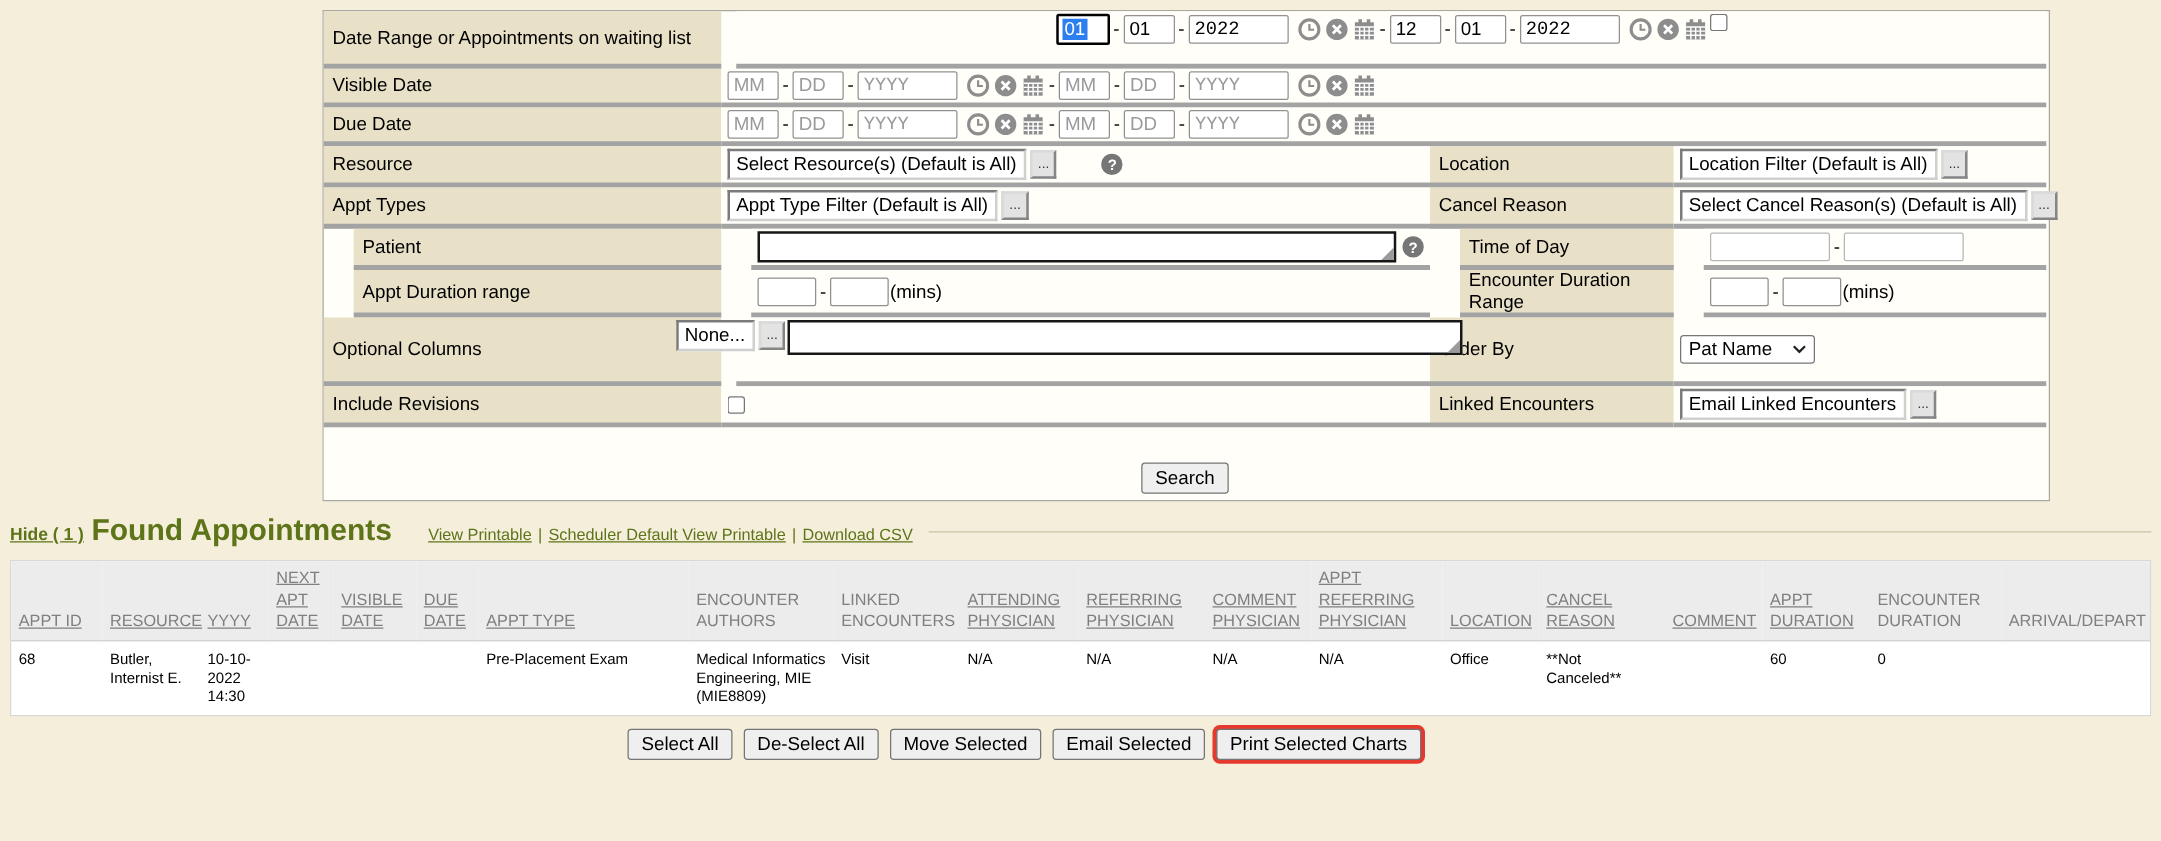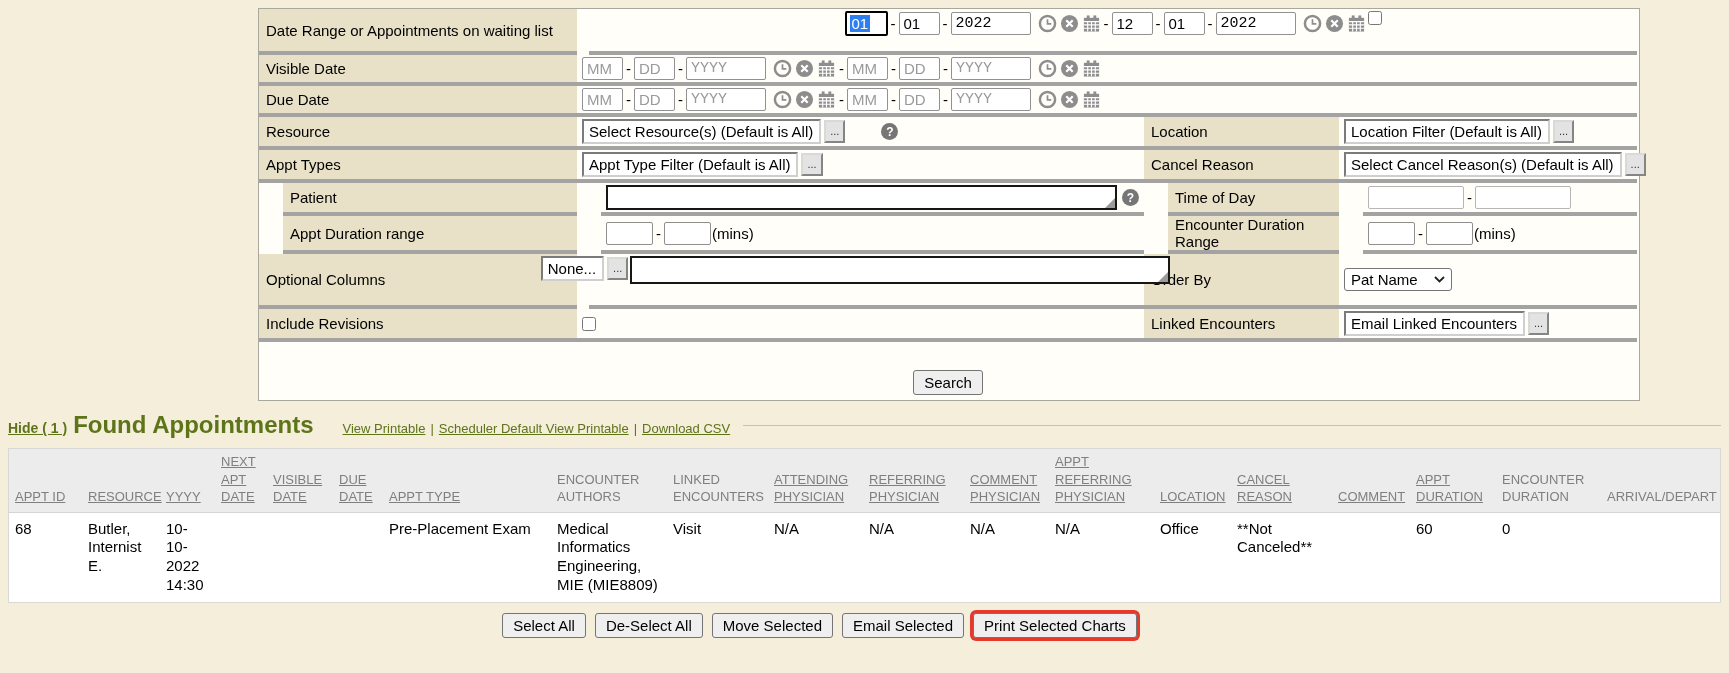--- a/index.html
+++ b/index.html
@@ -84,21 +84,21 @@
   .head-line { flex:1; border-top:1px solid #c3c5a8; margin-left:8px; align-self:center; }
   
   .table-wrap { margin:9px 8px 0 8px; border:1px solid #d8d8d4; background:#fff; }
   table { width:100%; table-layout:fixed; border-collapse:collapse; }
   thead th {
     background:#ececec; color:#7f7f7f; font-size:13px; font-weight:normal;
     text-align:left; vertical-align:bottom; padding:4px 6px 6px 6px;
     border-bottom:1px solid #d4d4d4; line-height:1.35;
   }
   thead th span.u { text-decoration:underline; cursor:pointer; }
-  tbody td { font-size:15px; padding:7px 6px; vertical-align:top; line-height:1.25; }
+  tbody td { font-size:12px; padding:7px 6px; vertical-align:top; line-height:1.25; }
   .table-foot {
     background:#ececec; border-top:1px solid #d4d4d4; font-size:13.5px;
     padding:5px 222px 6px 0; text-align:right;
   }
   
   .actions { display:flex; justify-content:center; gap:9px; margin-top:10px; transform:translateX(-45px); }
   .btn.highlight { box-shadow:0 0 0 3px #e6392e; }
 </style>
 </head>
 <body>

